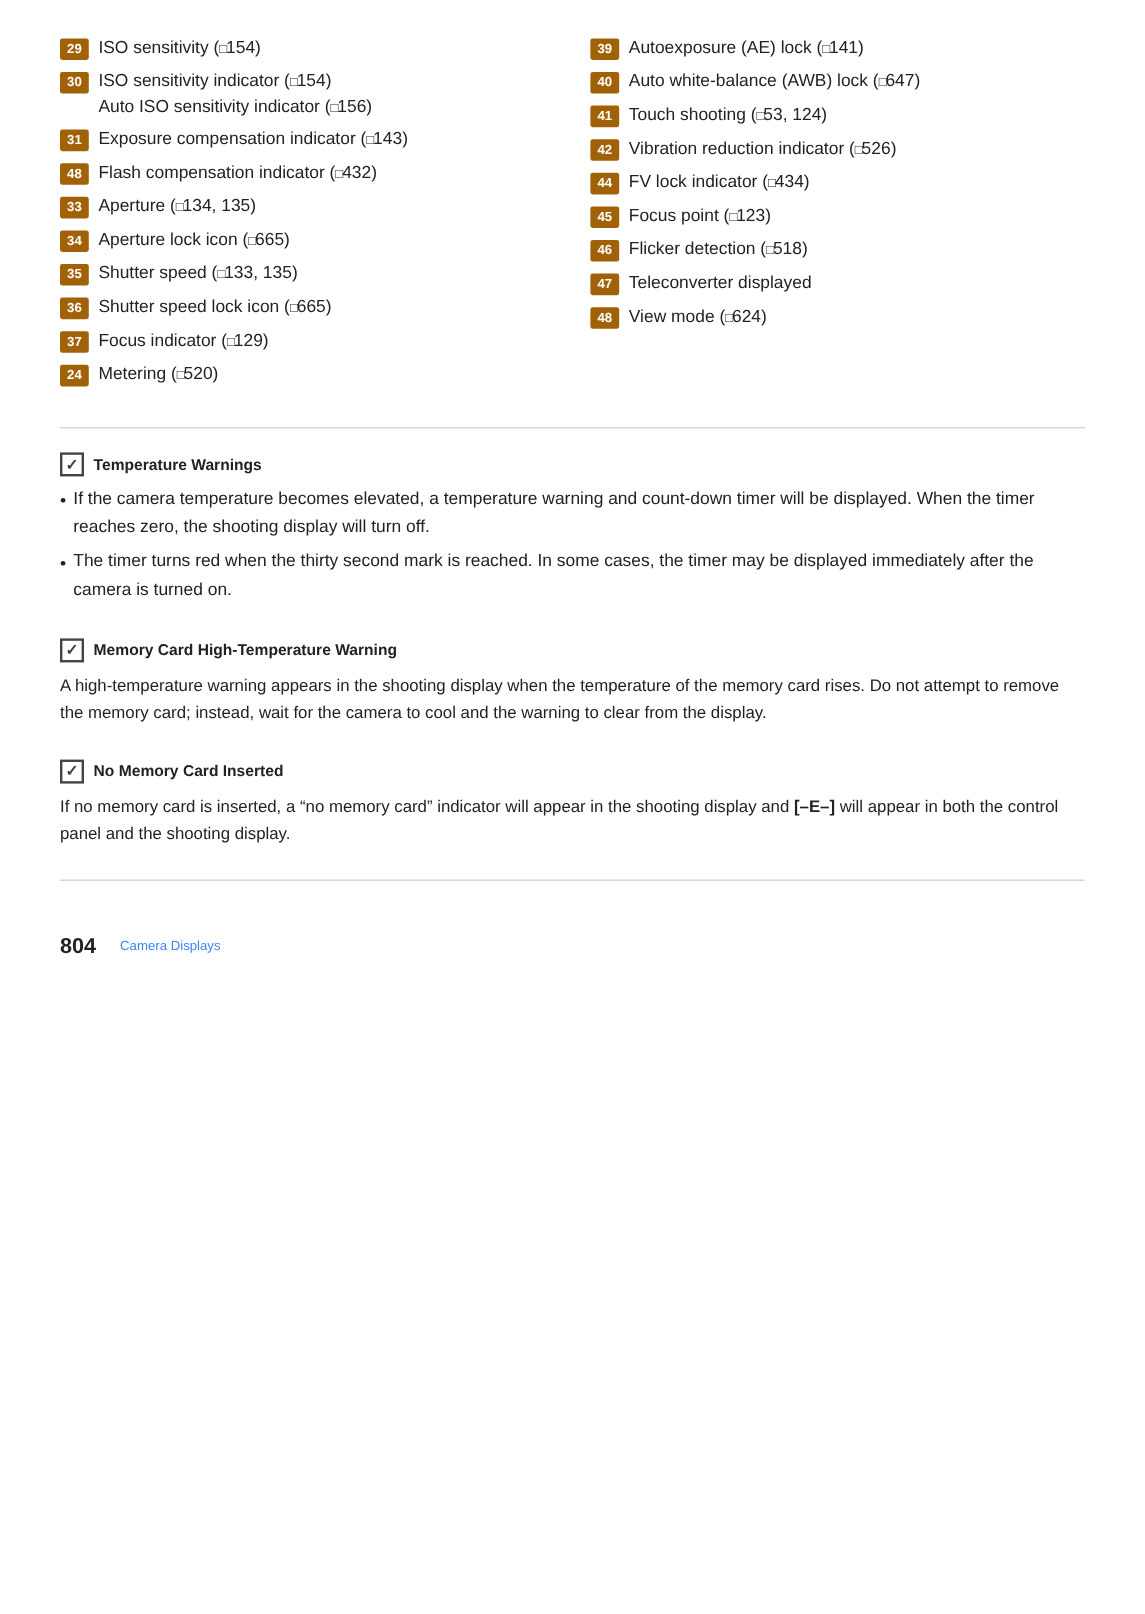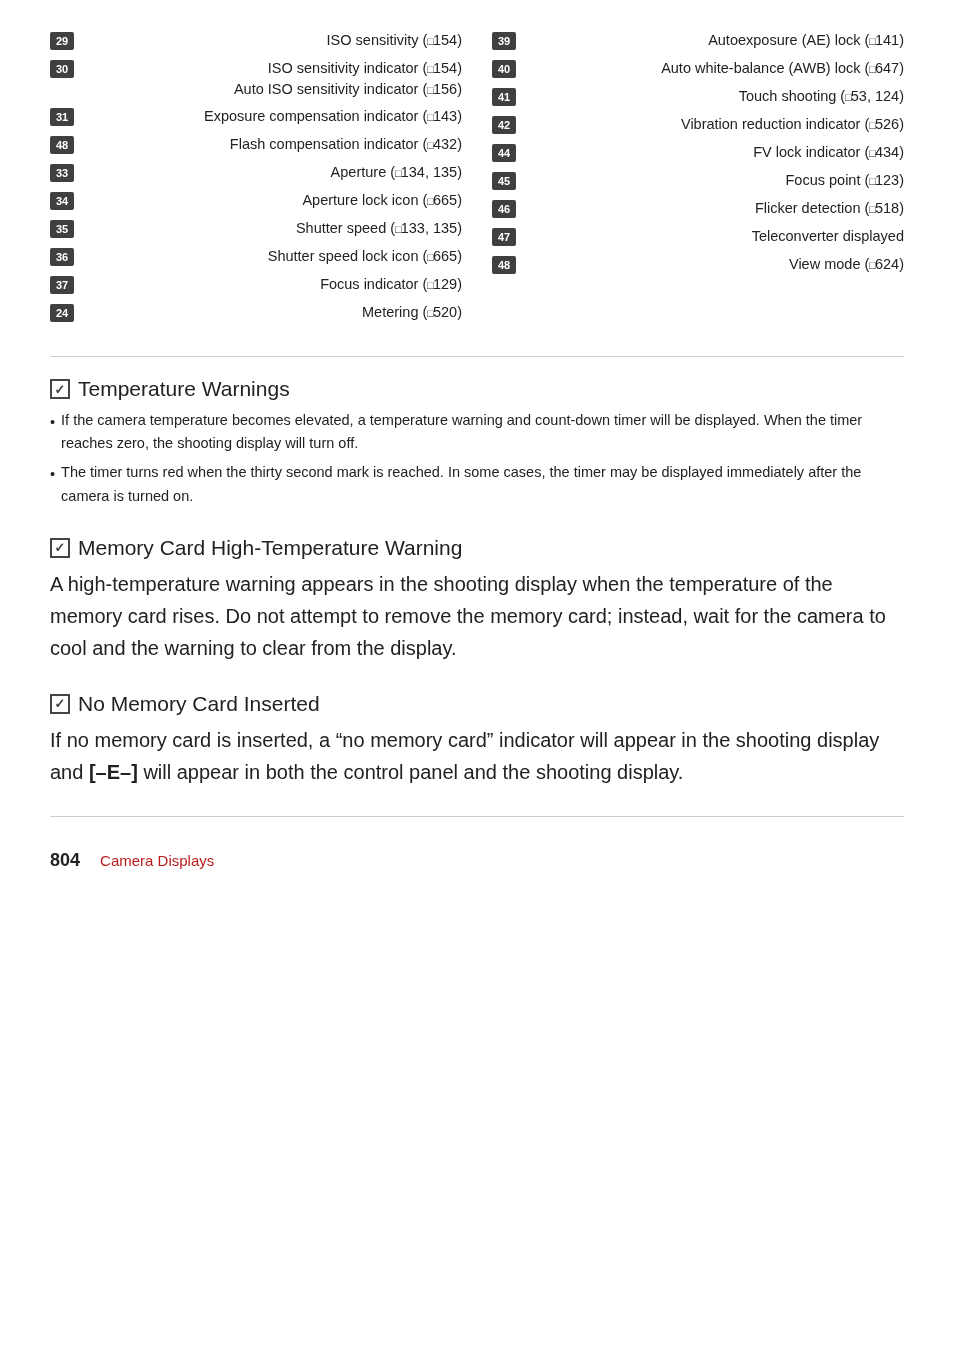--- a/index.html
+++ b/index.html
@@ -36,36 +36,35 @@
       align-items: flex-start;
       gap: 8px;
       min-height: 22px;
       margin-bottom: 2px;
     }
 
     .item-badge {
       display: inline-flex;
       align-items: center;
       justify-content: center;
-      background: #404040;
+      background: #a16207;
       color: #fff;
       font-size: 11px;
       font-weight: bold;
       min-width: 24px;
       height: 18px;
       border-radius: 2px;
       flex-shrink: 0;
       margin-top: 2px;
     }
 
     .item-text {
       font-size: 14.5px;
       line-height: 1.45;
       flex: 1;
-      text-align: right;
     }
 
     
     .divider {
       border: none;
       border-top: 1.5px solid #ccc;
       margin: 10px 0 20px 0;
     }
 
     
@@ -74,26 +73,26 @@
     }
 
     .note-title-row {
       display: flex;
       align-items: center;
       gap: 8px;
       margin-bottom: 8px;
     }
 
     .note-title {
-      font-size: 21px;
-      font-weight: normal;
+      font-size: 13px;
+      font-weight: bold;
     }
 
     .note-body {
-      font-size: 20px;
+      font-size: 14px;
       line-height: 1.6;
       margin-left: 0;
     }
 
     .bullet-list {
       list-style: none;
       padding: 0;
       margin: 0;
     }
 
@@ -106,34 +105,34 @@
       line-height: 1.6;
     }
 
     .bullet-dot {
       flex-shrink: 0;
       margin-top: 2px;
     }
 
     
     .page-footer {
-      margin-top: 33px;
+      margin-top: 44px;
       display: flex;
       align-items: center;
       gap: 20px;
     }
 
     .page-number {
       font-size: 18px;
       font-weight: bold;
     }
 
     .page-label {
-      font-size: 15px;
-      color: #b91c1c;
+      font-size: 11px;
+      color: #3b82f6;
       text-align: right;
     }
   </style>
 </head>
 <body>
 
 <div class="content-area">
 
   <div class="items-grid">
 

